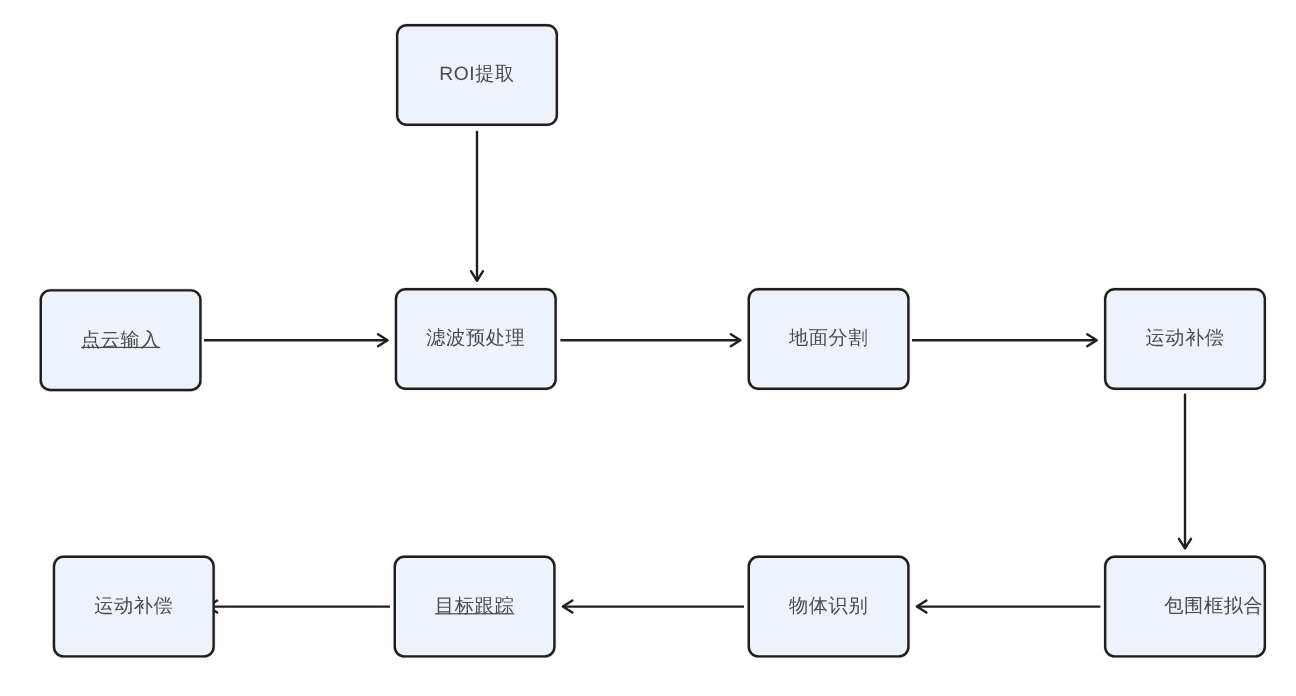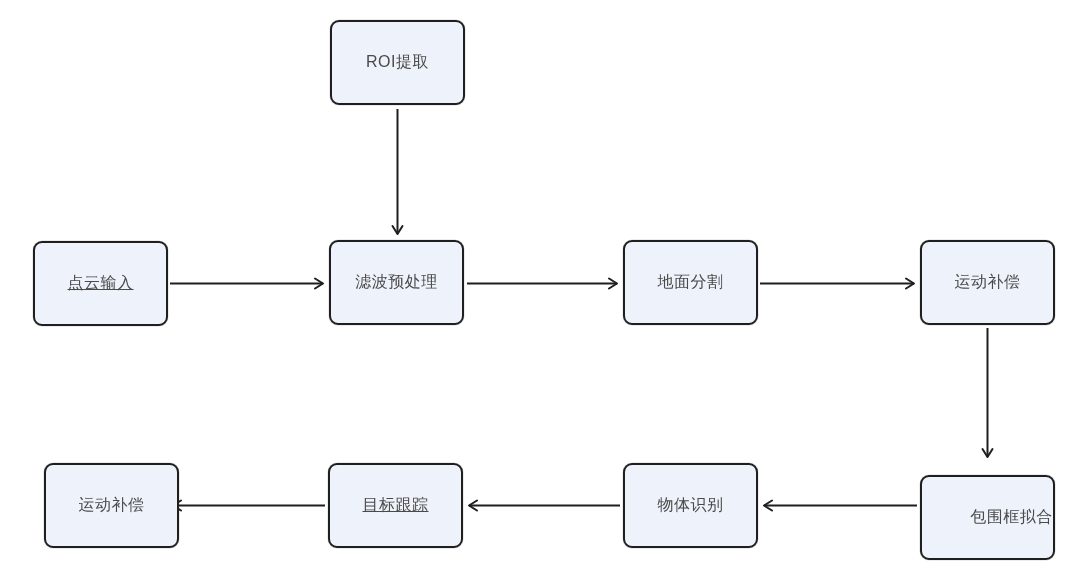--- a/index.html
+++ b/index.html
@@ -36,21 +36,21 @@
     box-shadow: 0 0 0 0.5px rgba(0,0,0,0.15);
   }
   .node-roi     { left: 330px; top: 20px;  }
   .node-input   { left: 33px;  top: 241px; text-decoration: underline; }
   .node-filter  { left: 329px; top: 240px; }
   .node-ground  { left: 623px; top: 240px; }
   .node-cluster { left: 920px; top: 240px; }
   .node-motion  { left: 44px;  top: 463px; }
   .node-track   { left: 328px; top: 463px; text-decoration: underline; }
   .node-object  { left: 623px; top: 463px; }
-  .node-bbox    { left: 920px; top: 475px; padding-left: 48px; }
+  .node-bbox    { left: 920px; top: 463px; padding-left: 48px; }
   svg.edges {
     position: absolute;
     left: 0; top: 0;
     width: 1080px; height: 580px;
     pointer-events: none;
   }
   svg.edges line {
     stroke: var(--arrow);
     stroke-width: 2;
   }

